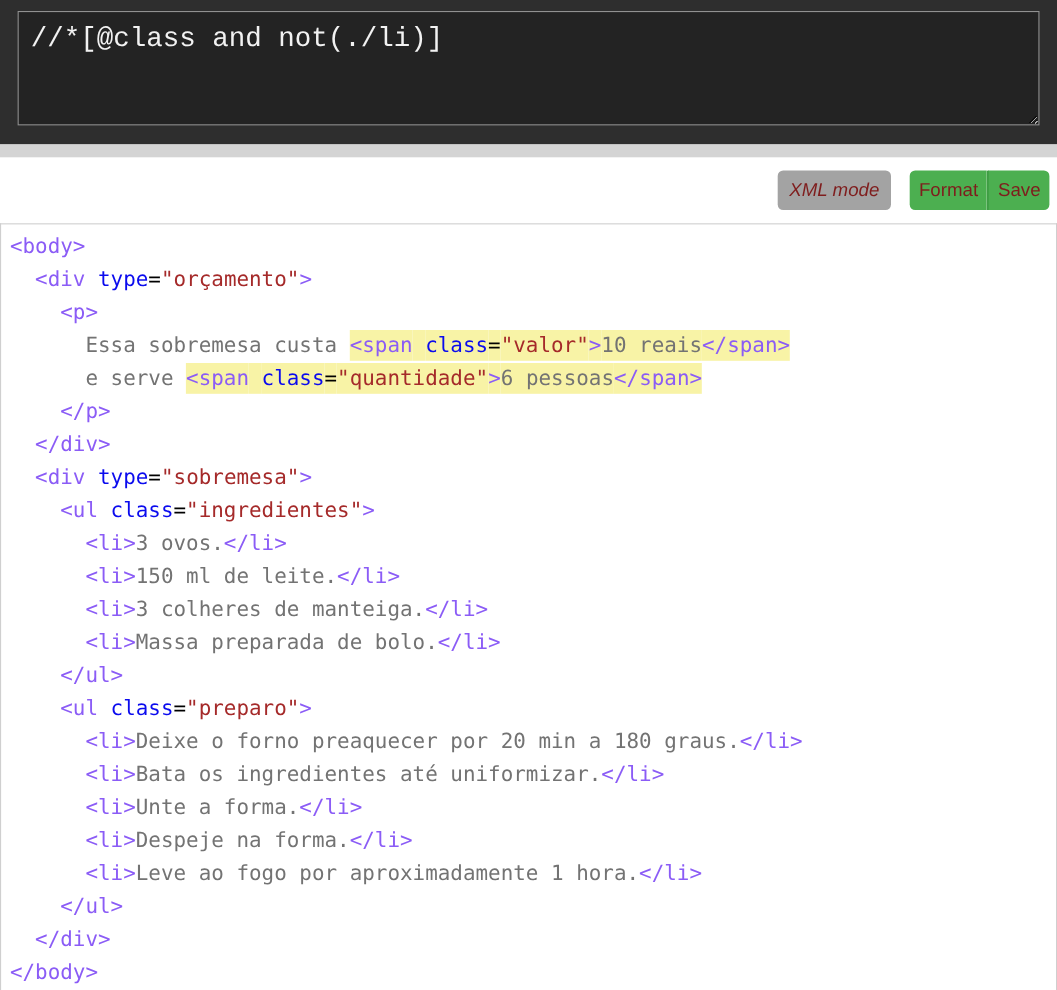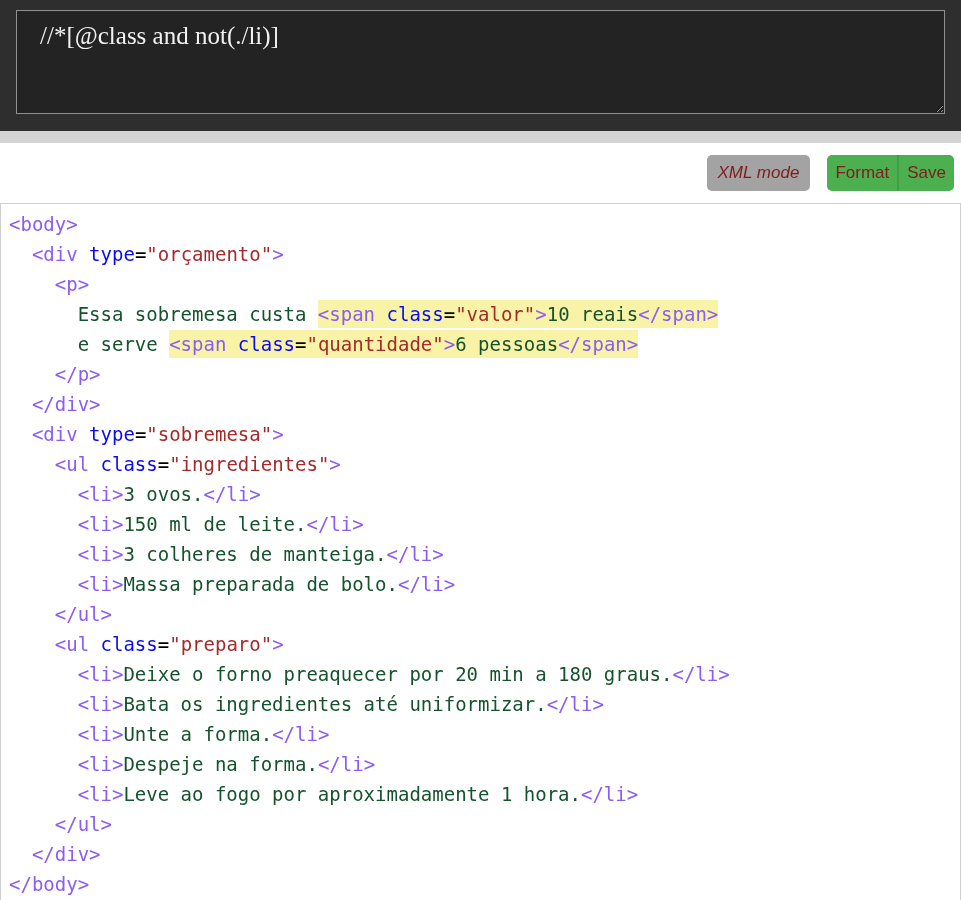--- a/index.html
+++ b/index.html
@@ -19,22 +19,22 @@
     padding: 10px 16px;
   }
   .xpath-input {
     display: block;
     box-sizing: border-box;
     width: 100%;
     height: 104px;
     background: #232323;
     color: #f2f2f2;
     border: 1px solid #919191;
-    padding: 8px 23px;
-    font-family: Liberation Serif, serif;
+    padding: 8px 11px;
+    font-family: Liberation Mono, monospace;
     font-size: 25px;
     line-height: 1.35;
     resize: both;
     outline: none;
     white-space: pre;
     overflow: hidden;
   }
 
   
   .content-panel {
@@ -94,21 +94,21 @@
     font-family: "DejaVu Sans Mono", monospace;
     font-size: 19px;
     line-height: 30px;
     white-space: pre;
     overflow: hidden;
   }
   .code-line { height: 30px; }
   .tok-tag  { color: #8b5cf6; }
   .tok-attr { color: #0b0bee; }
   .tok-val  { color: #a52a2a; }
-  .tok-txt  { color: #14532d; }
+  .tok-txt  { color: #737373; }
   .tok-pun  { color: #000000; }
   .hl { background: #f8f3a6; padding: 3px 0; }
 </style>
 </head>
 <body>
 
 <div class="query-header">
   <textarea class="xpath-input" spellcheck="false" style="">//*[@class and not(./li)]</textarea>
 </div>
 

